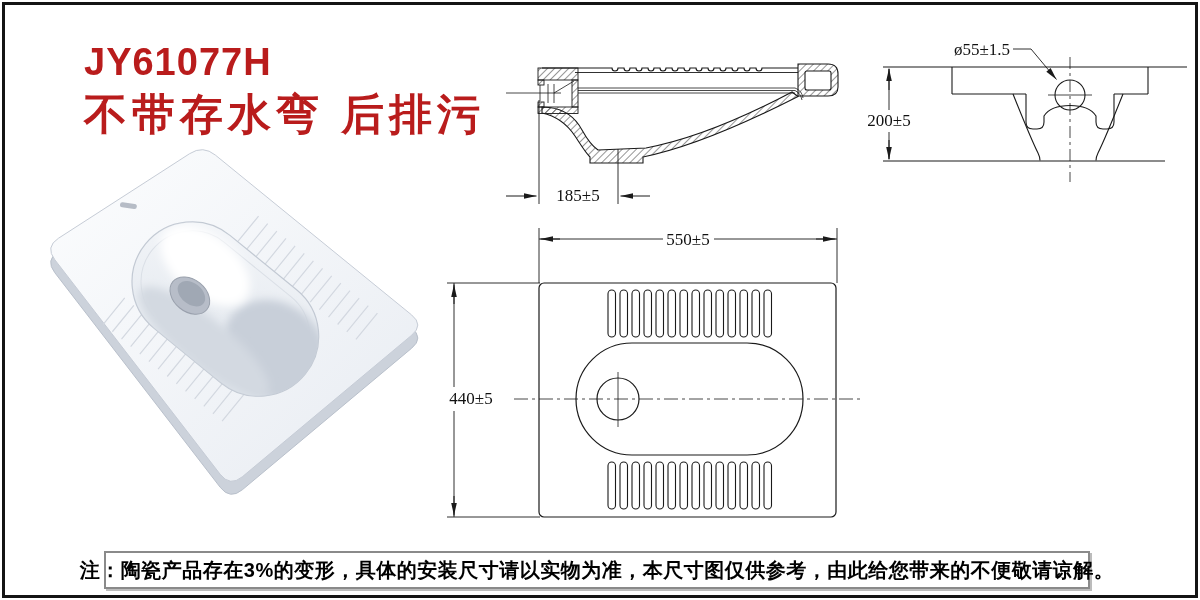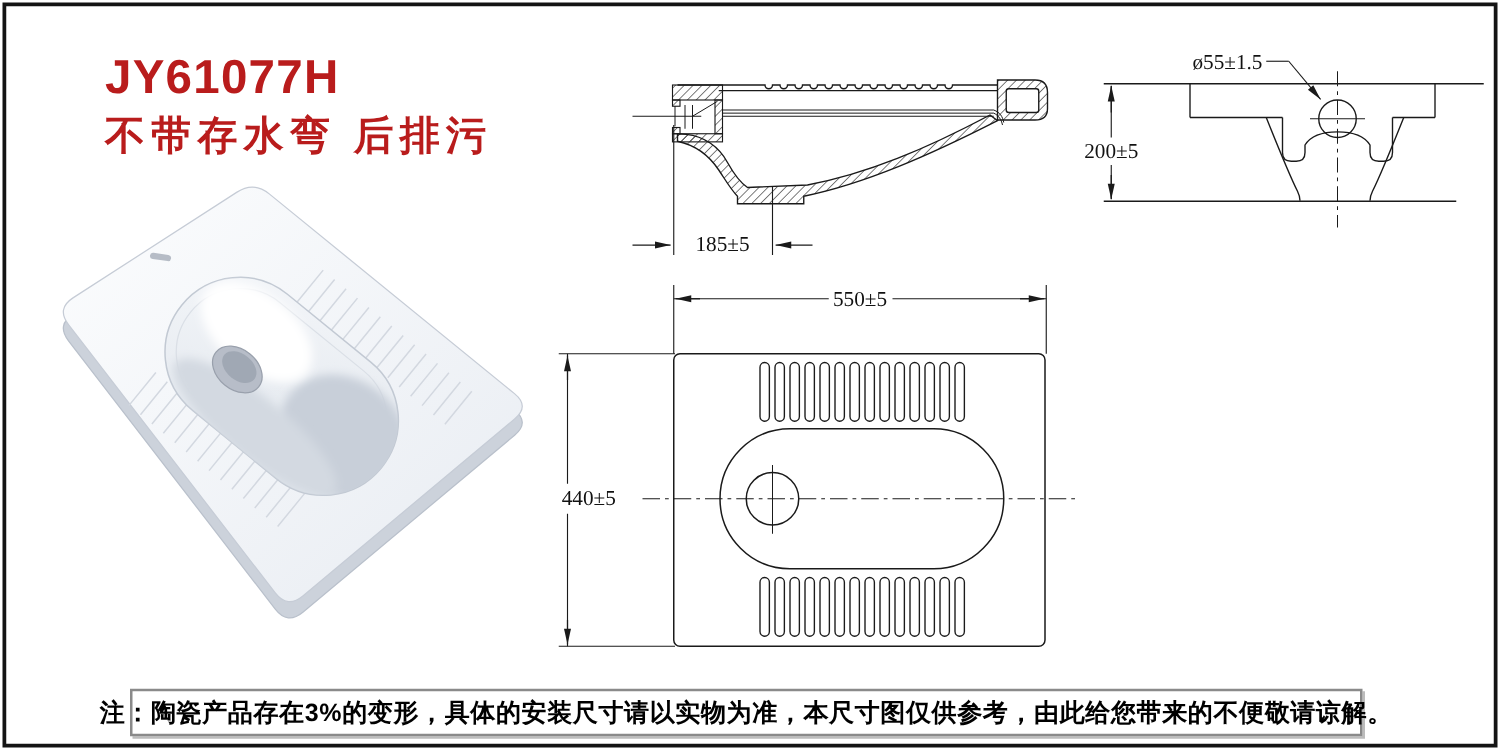--- a/index.html
+++ b/index.html
@@ -1,21 +1,21 @@
 <!DOCTYPE html>
 <html><head>
 <meta charset="utf-8">
 <style>
   html,body{margin:0;padding:0;background:#fff;}
   .page{position:relative;width:1200px;height:600px;background:#fff;overflow:hidden;
         font-family:"Liberation Sans",sans-serif;}
   .frame{position:absolute;inset:2px;border:3px solid #141414;pointer-events:none;}
   .title-block{position:absolute;left:84px;top:18px;color:#b91c1c;margin-top:24px;}
   .model{font-size:38px;font-weight:700;letter-spacing:1px;line-height:1.1;}
-  .subtitle{font-size:32px;font-weight:700;letter-spacing:5px;line-height:1.15;margin-top:6px;}
+  .subtitle{font-size:43px;font-weight:700;letter-spacing:5px;line-height:1.15;margin-top:6px;}
   .drawings{position:absolute;left:0;top:0;width:1200px;height:600px;}
   .note-box{position:absolute;left:104px;top:551px;width:982px;height:34px;
             background:#fff;border:2px solid #8a8a8a;box-shadow:2px 2px 0 #bcbcbc;
             display:flex;align-items:center;justify-content:center;}
   .note-text{color:#000000;font-size:20px;font-weight:700;white-space:nowrap;letter-spacing:.5px;}
   svg text.dim{font-family:"Liberation Serif",serif;font-size:17px;fill:#111;}
 </style>
 </head>
 <body>
 

